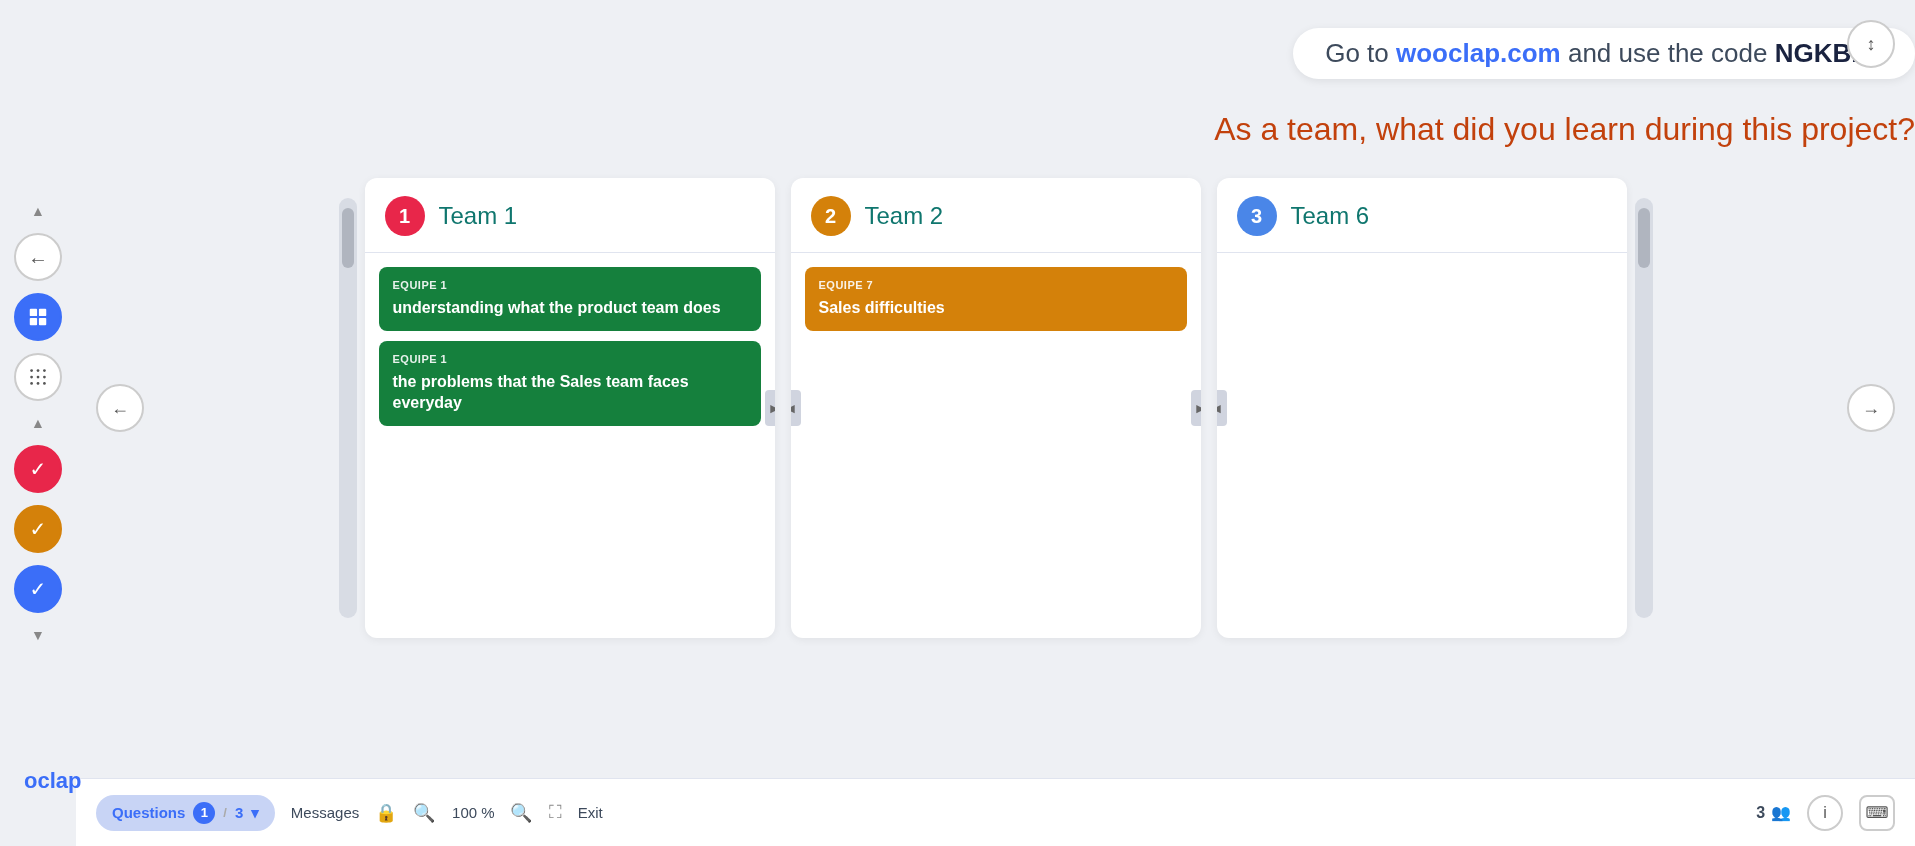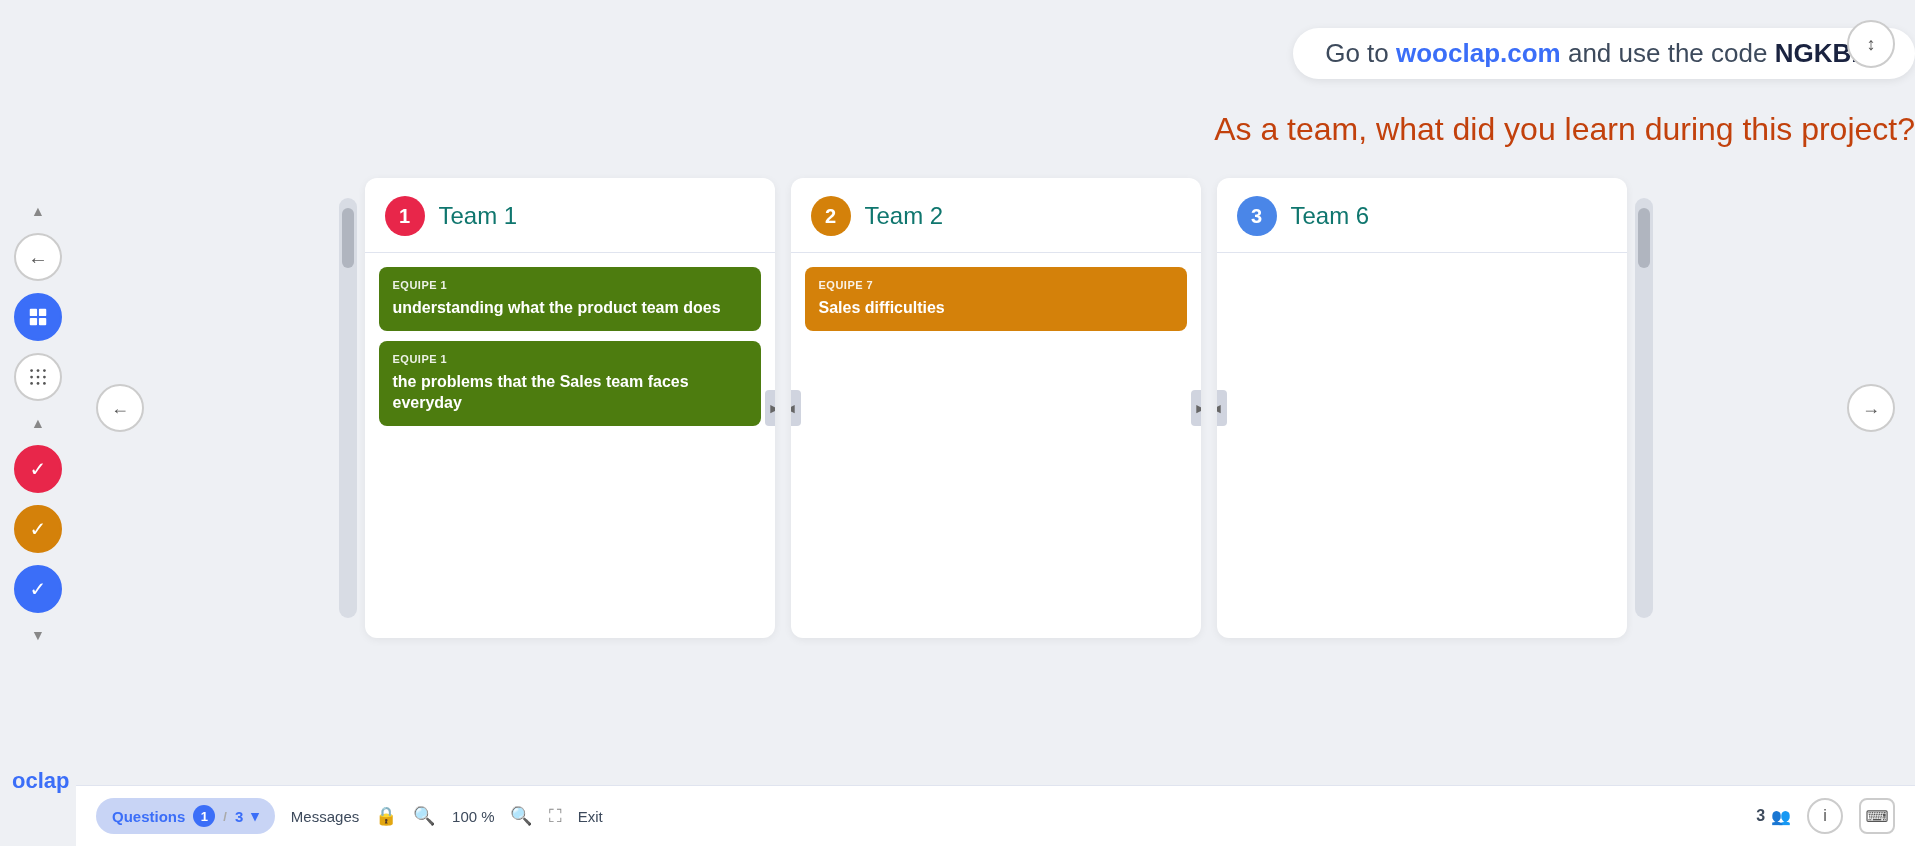--- a/index.html
+++ b/index.html
@@ -179,21 +179,21 @@
       font-weight: 700;
       letter-spacing: 0.5px;
       opacity: 0.9;
       margin-bottom: 6px;
     }
     .card-text {
       font-size: 16px;
       font-weight: 700;
       line-height: 1.35;
     }
-    .card-red { background: #4d7c0f; }
+    .card-red { background: #15803d; }
     .card-orange { background: #d4810a; }
 
     
     .sidebar {
       position: absolute;
       left: 0;
       top: 0;
       width: 76px;
       height: 846px;
       display: flex;
@@ -245,35 +245,35 @@
       cursor: pointer;
       color: #888;
       font-size: 14px;
     }
     .sidebar-logo {
       position: absolute;
       bottom: 52px;
       left: 0;
       display: flex;
       align-items: center;
-      padding-left: 12px;
+      padding-left: 24px;
     }
     .logo-text {
       color: #3b6ef8;
       font-size: 22px;
       font-weight: 700;
     }
 
     
     .bottom-toolbar {
       position: absolute;
       bottom: 0;
       left: 76px;
       right: 0;
-      height: 61px;
+      height: 68px;
       background: white;
       border-top: 1px solid #e0e4ef;
       display: flex;
       align-items: center;
       padding: 0 20px;
       gap: 16px;
     }
     .questions-btn {
       background: #c8d4f5;
       border-radius: 50px;

